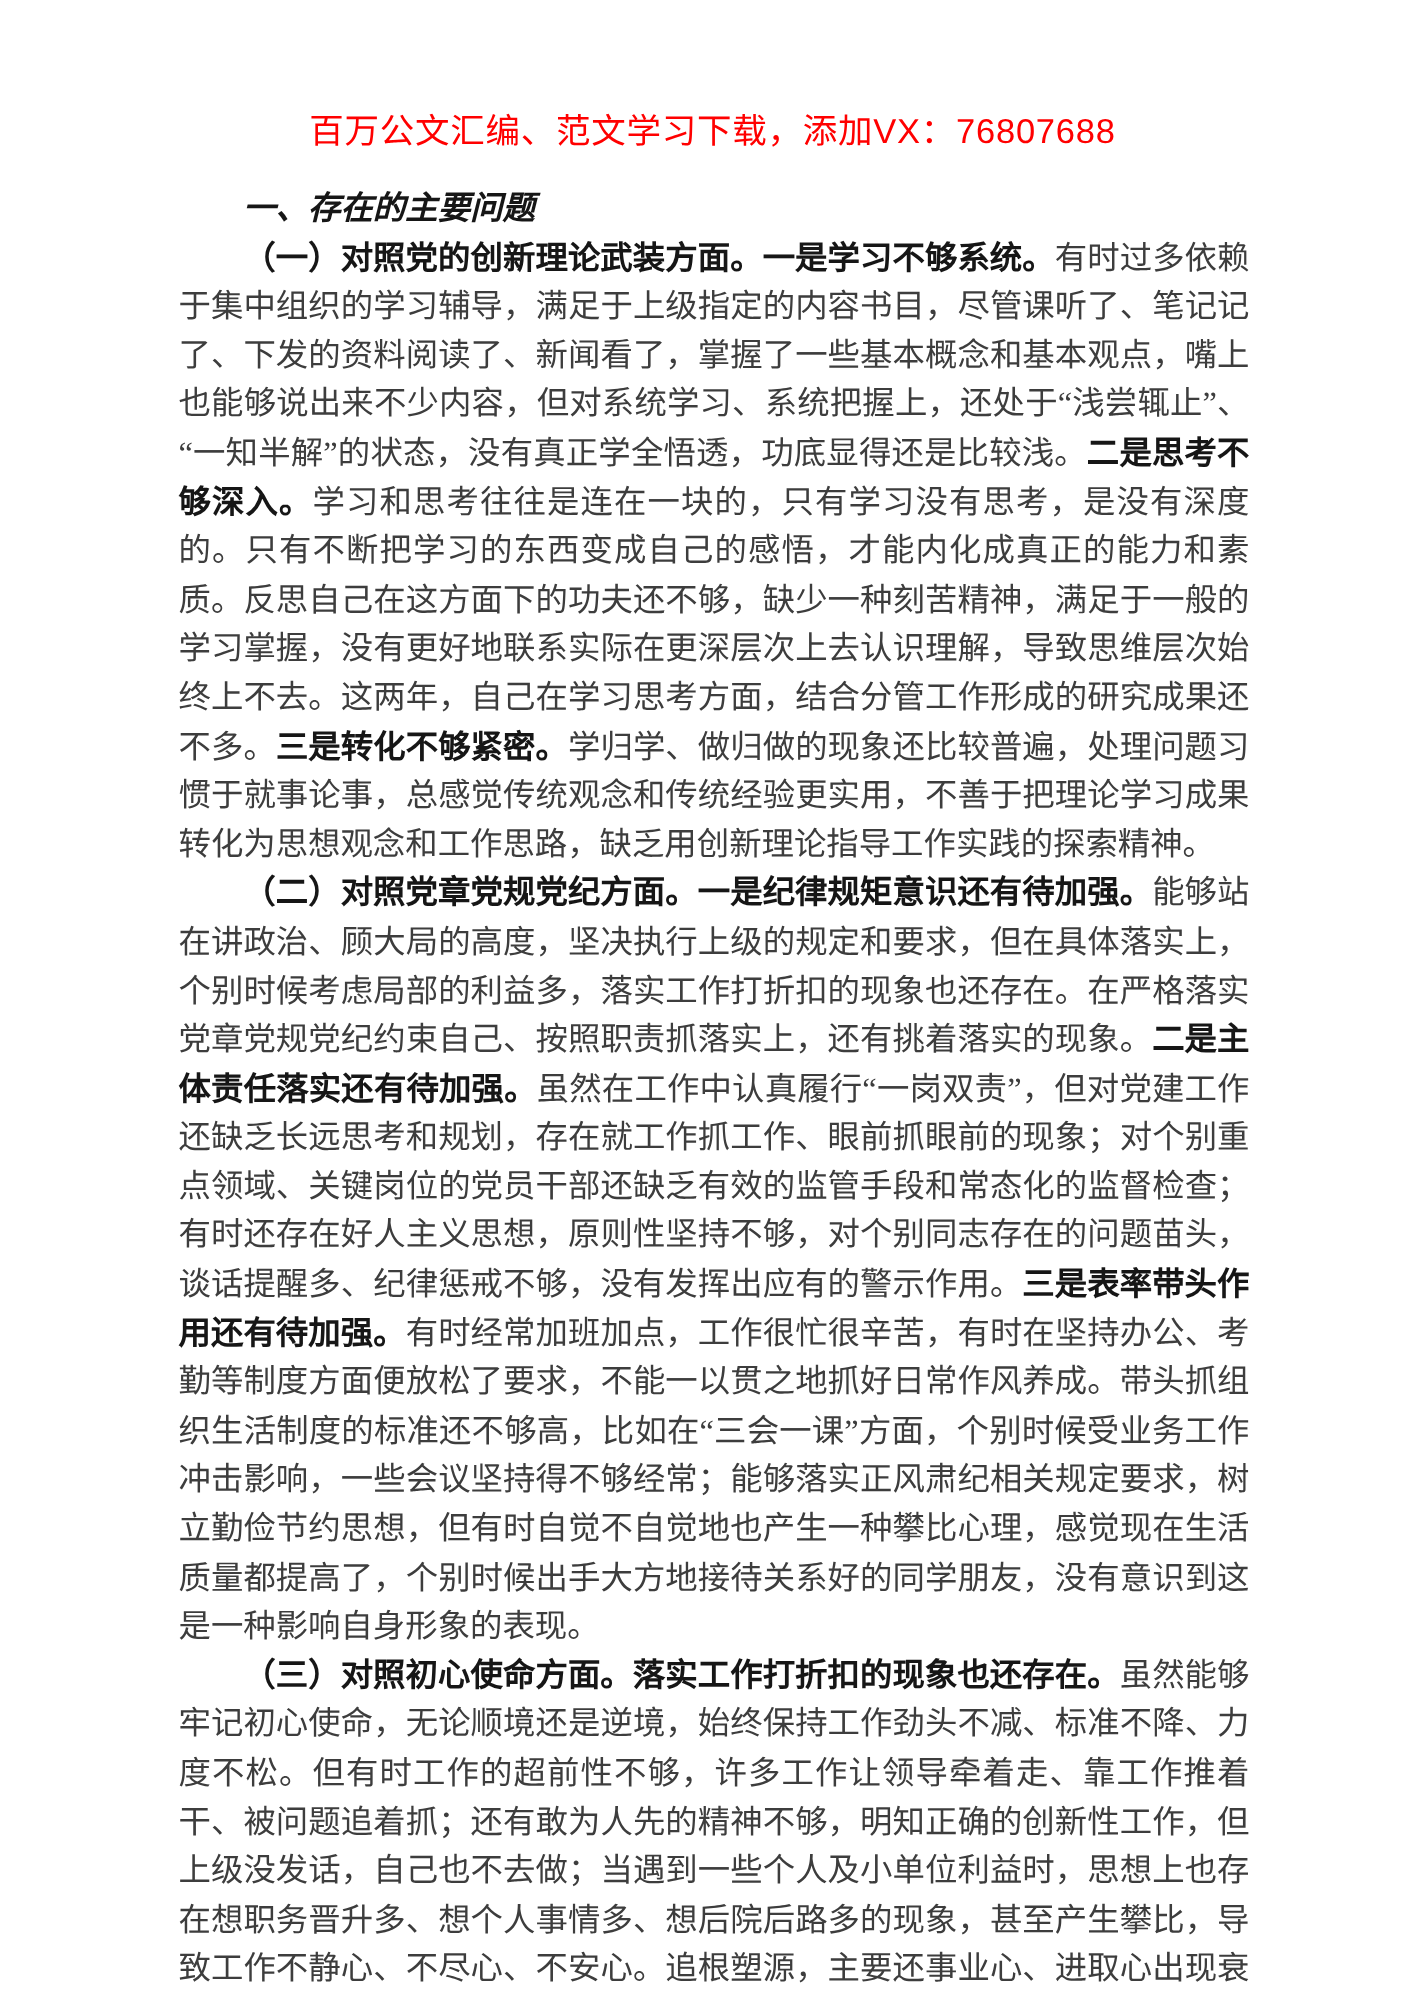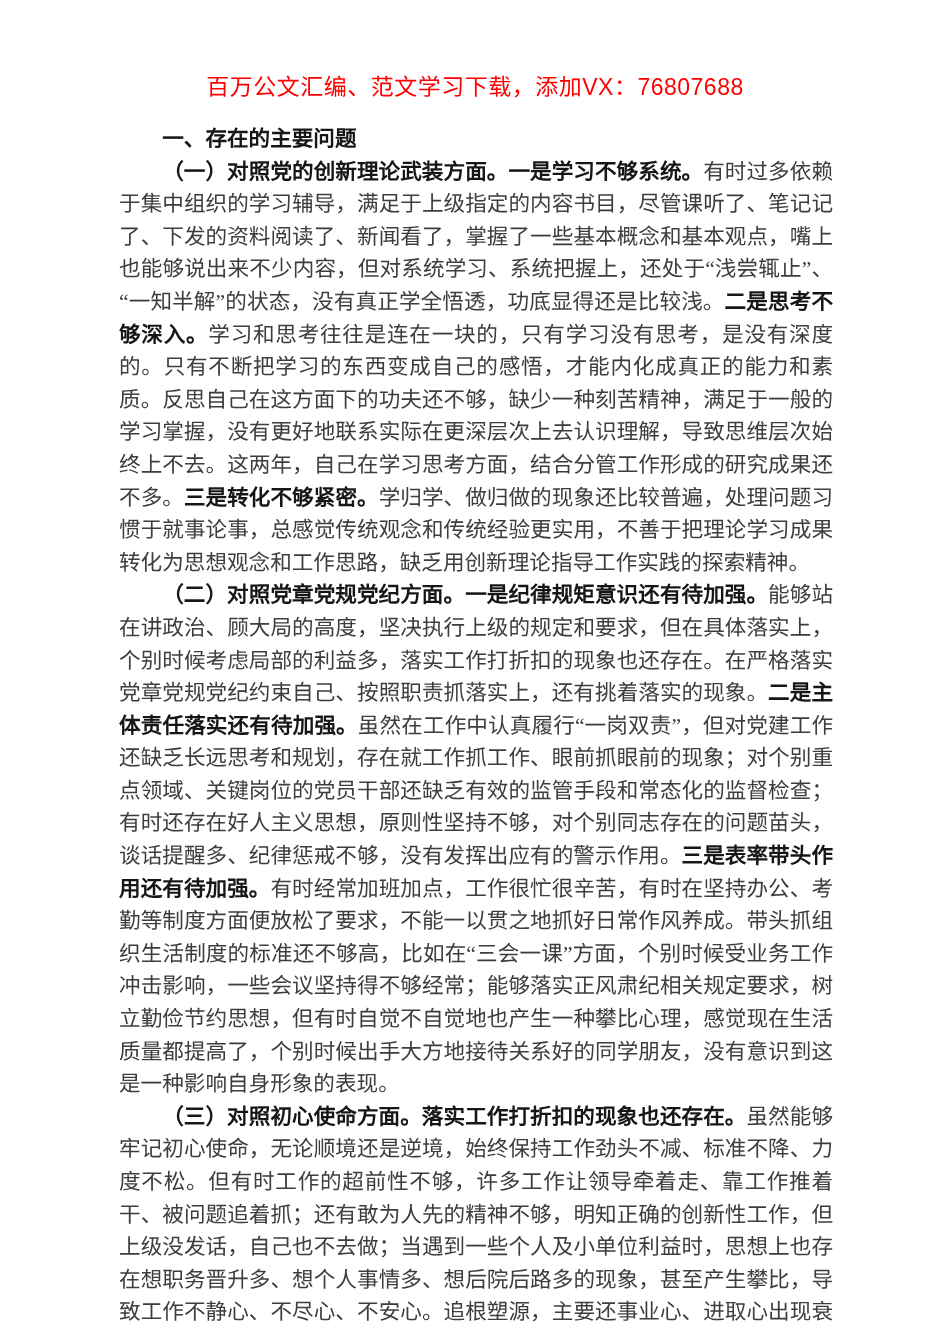--- a/index.html
+++ b/index.html
@@ -41,20 +41,21 @@
     color: var(--body-text);
     text-align: justify;
   }
   .para {
     text-indent: 2em;
     margin: 0;
   }
   .para.heading {
     font-weight: bold;
     color: var(--bold-text);
+    font-style: italic;
   }
   .run { }
   .run-bold {
     font-weight: bold;
     color: var(--bold-text);
   }
 </style>
 </head>
 <body>
 

